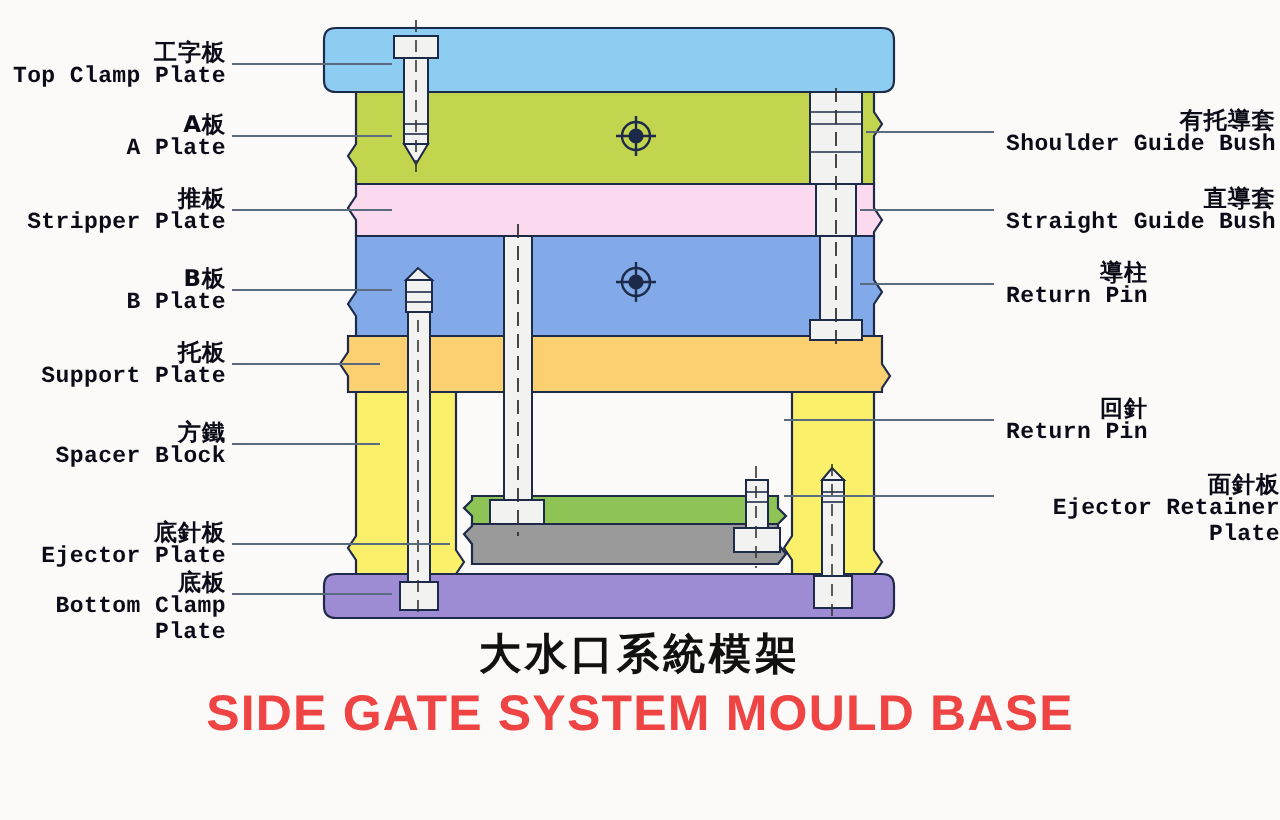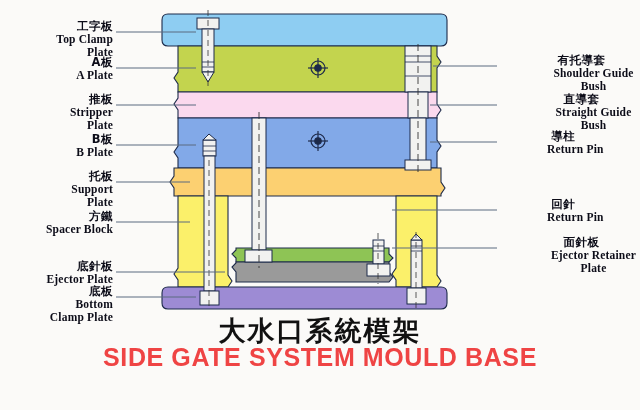--- a/index.html
+++ b/index.html
@@ -8,29 +8,29 @@
     background:#fbfaf8;
     font-family:"Liberation Serif", serif;
     overflow:hidden;
     position:relative;
   }
   #stage{position:absolute;left:0;top:0;width:640px;height:410px;}
 
   
   .label{position:absolute;color:#0c0c18;line-height:1.12;}
   .label .cn{font-family:"DejaVu Sans", sans-serif;font-weight:700;font-size:11.5px;letter-spacing:.5px;padding-left:20px;}
-  .label .en{font-family:Liberation Serif, serif;font-weight:700;font-size:11.5px;letter-spacing:.2px;margin-left:44px;}
+  .label .en{font-family:Liberation Mono, monospace;font-weight:700;font-size:11.5px;letter-spacing:.2px;}
   .label.left{text-align:right;}
-  .label.right{text-align:center;}
+  .label.right{text-align:right;}
 
   
   .title-cn{
     position:absolute;left:0;right:0;top:313px;text-align:center;
     font-family:"DejaVu Sans", sans-serif;font-weight:700;
-    font-size:27px;letter-spacing:2px;color:#111;
+    font-size:21px;letter-spacing:2px;color:#111;
   }
   .title-en{
     position:absolute;left:0;right:0;top:343px;text-align:center;
     font-family:"Liberation Sans", sans-serif;font-weight:700;
     font-size:25px;letter-spacing:.6px;color:#ef4444;
   }
 
   svg{position:absolute;left:0;top:0;}
 </style>
 </head>

